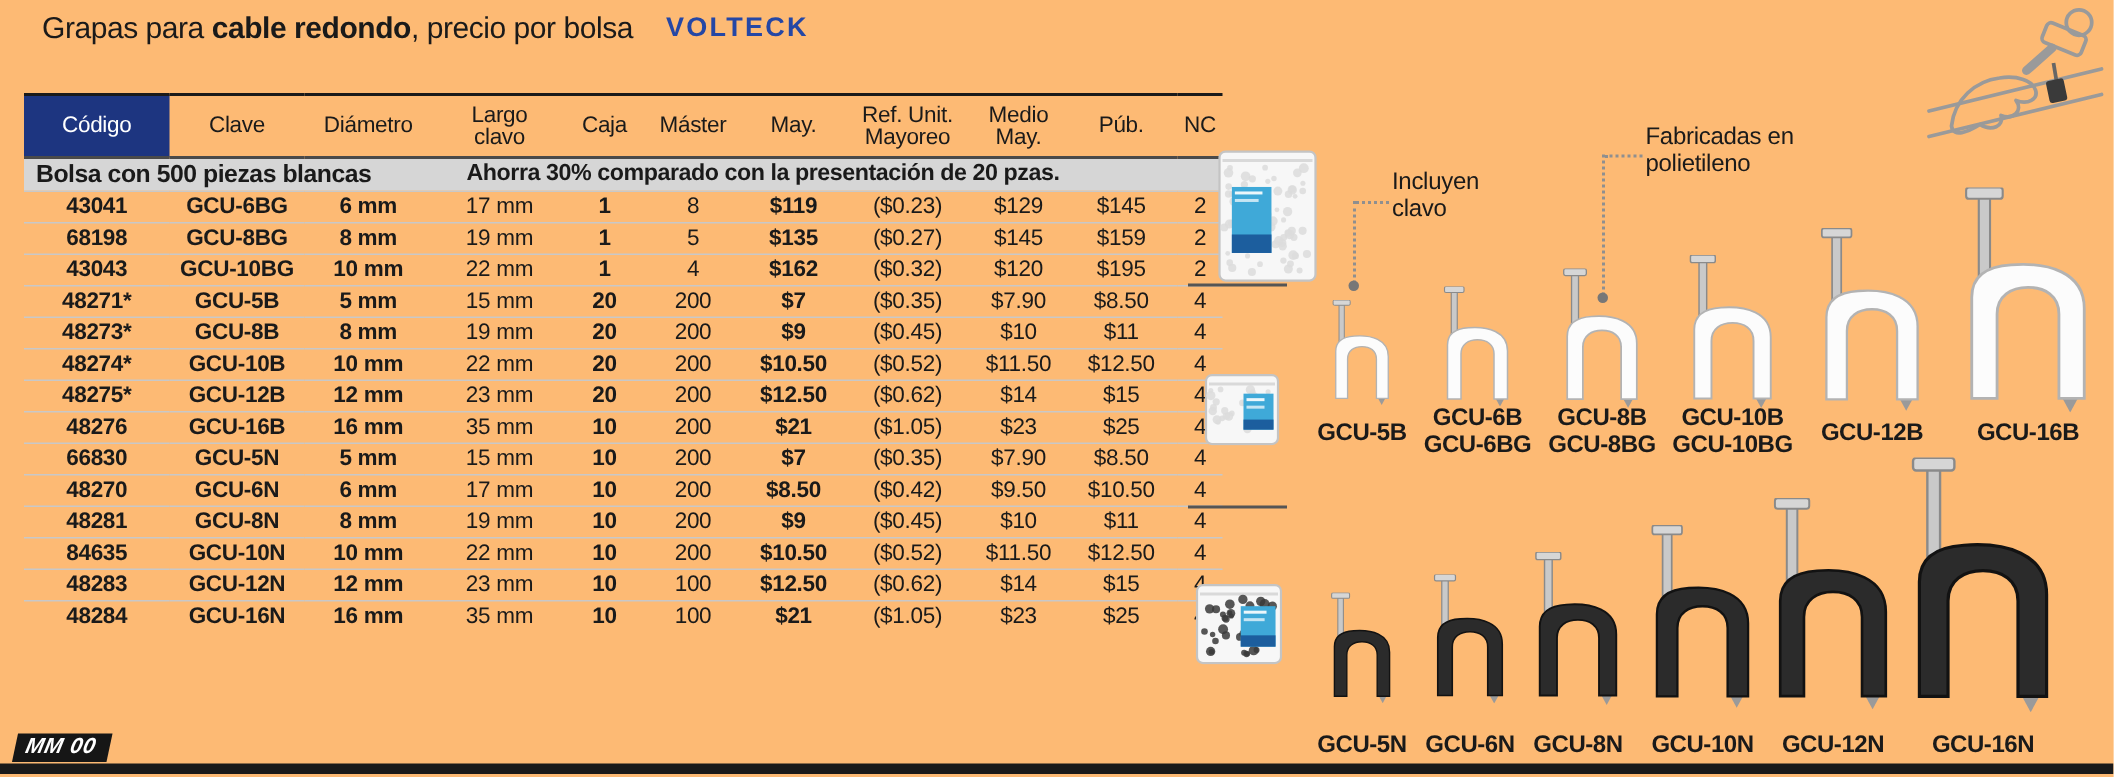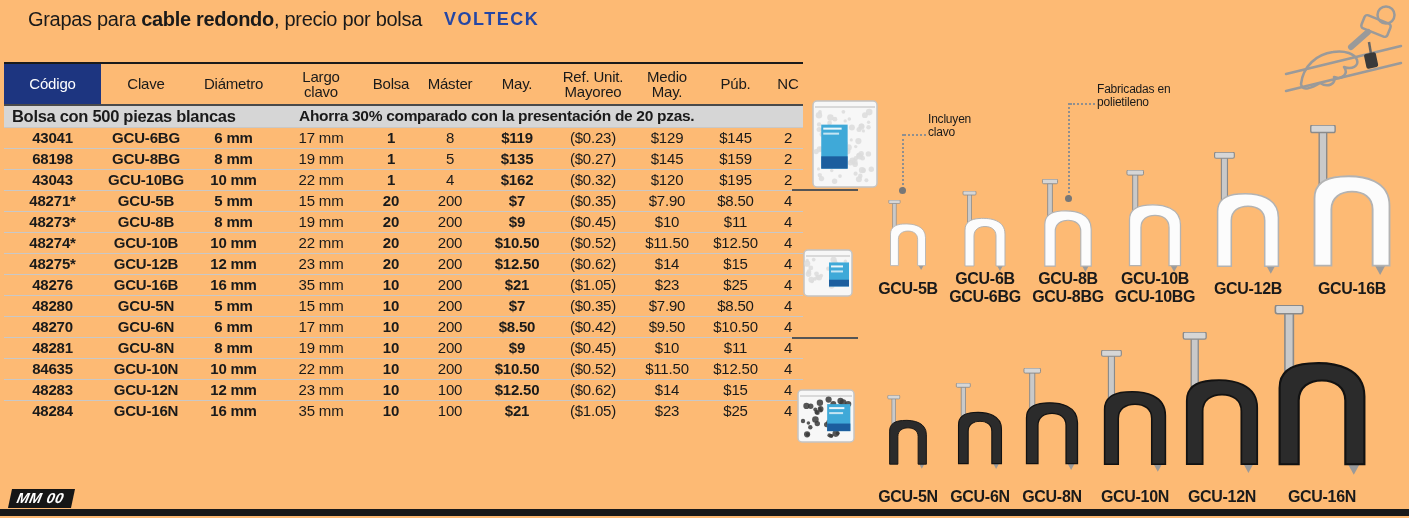--- a/index.html
+++ b/index.html
@@ -4,21 +4,21 @@
 <style>
   html,body{margin:0;padding:0;background:#fff;}
   #stage{position:relative;width:1409px;height:518px;background:#fdba74;overflow:hidden;
          font-family:"Liberation Sans",sans-serif;color:#1a1a1a;padding-left:32px;}
   
   .title{position:absolute;left:28px;top:8px;font-size:20px;letter-spacing:-0.3px;white-space:nowrap;}
   .title b{font-weight:bold;}
   .brand{display:inline-block;margin-left:22px;font-weight:bold;font-size:18px;color:#2547a5;
          letter-spacing:1.5px;transform:translateY(-1px);}
   
-  table.price{position:absolute;left:4px;top:62px;width:799px;border-collapse:collapse;table-layout:fixed;}
+  table.price{position:absolute;left:16px;top:62px;width:799px;border-collapse:collapse;table-layout:fixed;}
   table.price th,table.price td{padding:0;text-align:center;vertical-align:middle;
          font-size:15px;letter-spacing:-0.2px;line-height:1.02;}
   thead tr{height:42px;}
   thead th{font-weight:normal;border-top:2px solid #1a1a1a;white-space:pre-line;}
   th.navy{background:#1d3580;color:#fff;}
   tr.section{height:22px;}
   tr.section td{border-top:2px solid #4a4a4a;text-align:left;}
   tr.section .sec-wrap{display:flex;align-items:center;}
   .sec-title{font-weight:bold;font-size:16.5px;padding-left:8px;white-space:nowrap;letter-spacing:-0.3px;}
   .sec-note{font-weight:bold;font-size:15.5px;position:absolute;left:295px;white-space:nowrap;letter-spacing:-0.3px;}
@@ -32,21 +32,21 @@
             font-weight:bold;font-style:italic;font-size:14.5px;padding:1px 9px 2px 7px;
             transform:skewX(-12deg);letter-spacing:0.5px;}
   .bottom-bar{position:absolute;left:0;top:509px;width:1409px;height:7px;background:#1a1a1a;}
   
   .gutter-line{position:absolute;height:2px;background:#555;}
   .clip{position:absolute;}
   .clip-label{position:absolute;width:120px;text-align:center;font-weight:bold;
               font-size:16px;line-height:1.12;letter-spacing:-0.3px;}
   .clip-label.single{padding-top:10px;}
   .bag{position:absolute;}
-  .annot{position:absolute;font-size:12px;line-height:1.12;letter-spacing:-0.2px;}
+  .annot{position:absolute;font-size:16px;line-height:1.12;letter-spacing:-0.2px;}
   .dot-h{position:absolute;border-top:2px dotted #8f8f8f;}
   .dot-v{position:absolute;border-left:2px dotted #8f8f8f;}
   .dot{position:absolute;width:7px;height:7px;border-radius:50%;background:#777;}
   .hand-illus{position:absolute;left:1283px;top:2px;}
 </style>
 </head>
 <body>
 
 <div id="stage">
 
@@ -66,21 +66,21 @@
         <col style="width:75px">
         <col style="width:30px">
     </colgroup>
     <thead>
         <tr id="hdr-row">
           <th class="navy">Código</th>
           <th>Clave</th>
           <th>Diámetro</th>
           <th>Largo
 clavo</th>
-          <th>Bolsa</th>
+          <th>Caja</th>
           <th>Máster</th>
           <th>May.</th>
           <th>Ref. Unit.
 Mayoreo</th>
           <th>Medio
 May.</th>
           <th>Púb.</th>
           <th>NC</th>
         </tr>
       </thead>
@@ -191,21 +191,21 @@
           <td>35 mm</td>
           <td class="b">10</td>
           <td>200</td>
           <td class="b">$21</td>
           <td>($1.05)</td>
           <td>$23</td>
           <td>$25</td>
           <td>4</td>
         </tr>
         <tr class="data">
-          <td class="b">48280</td>
+          <td class="b">66830</td>
           <td class="b">GCU-5N</td>
           <td class="b">5 mm</td>
           <td>15 mm</td>
           <td class="b">10</td>
           <td>200</td>
           <td class="b">$7</td>
           <td>($0.35)</td>
           <td>$7.90</td>
           <td>$8.50</td>
           <td>4</td>

